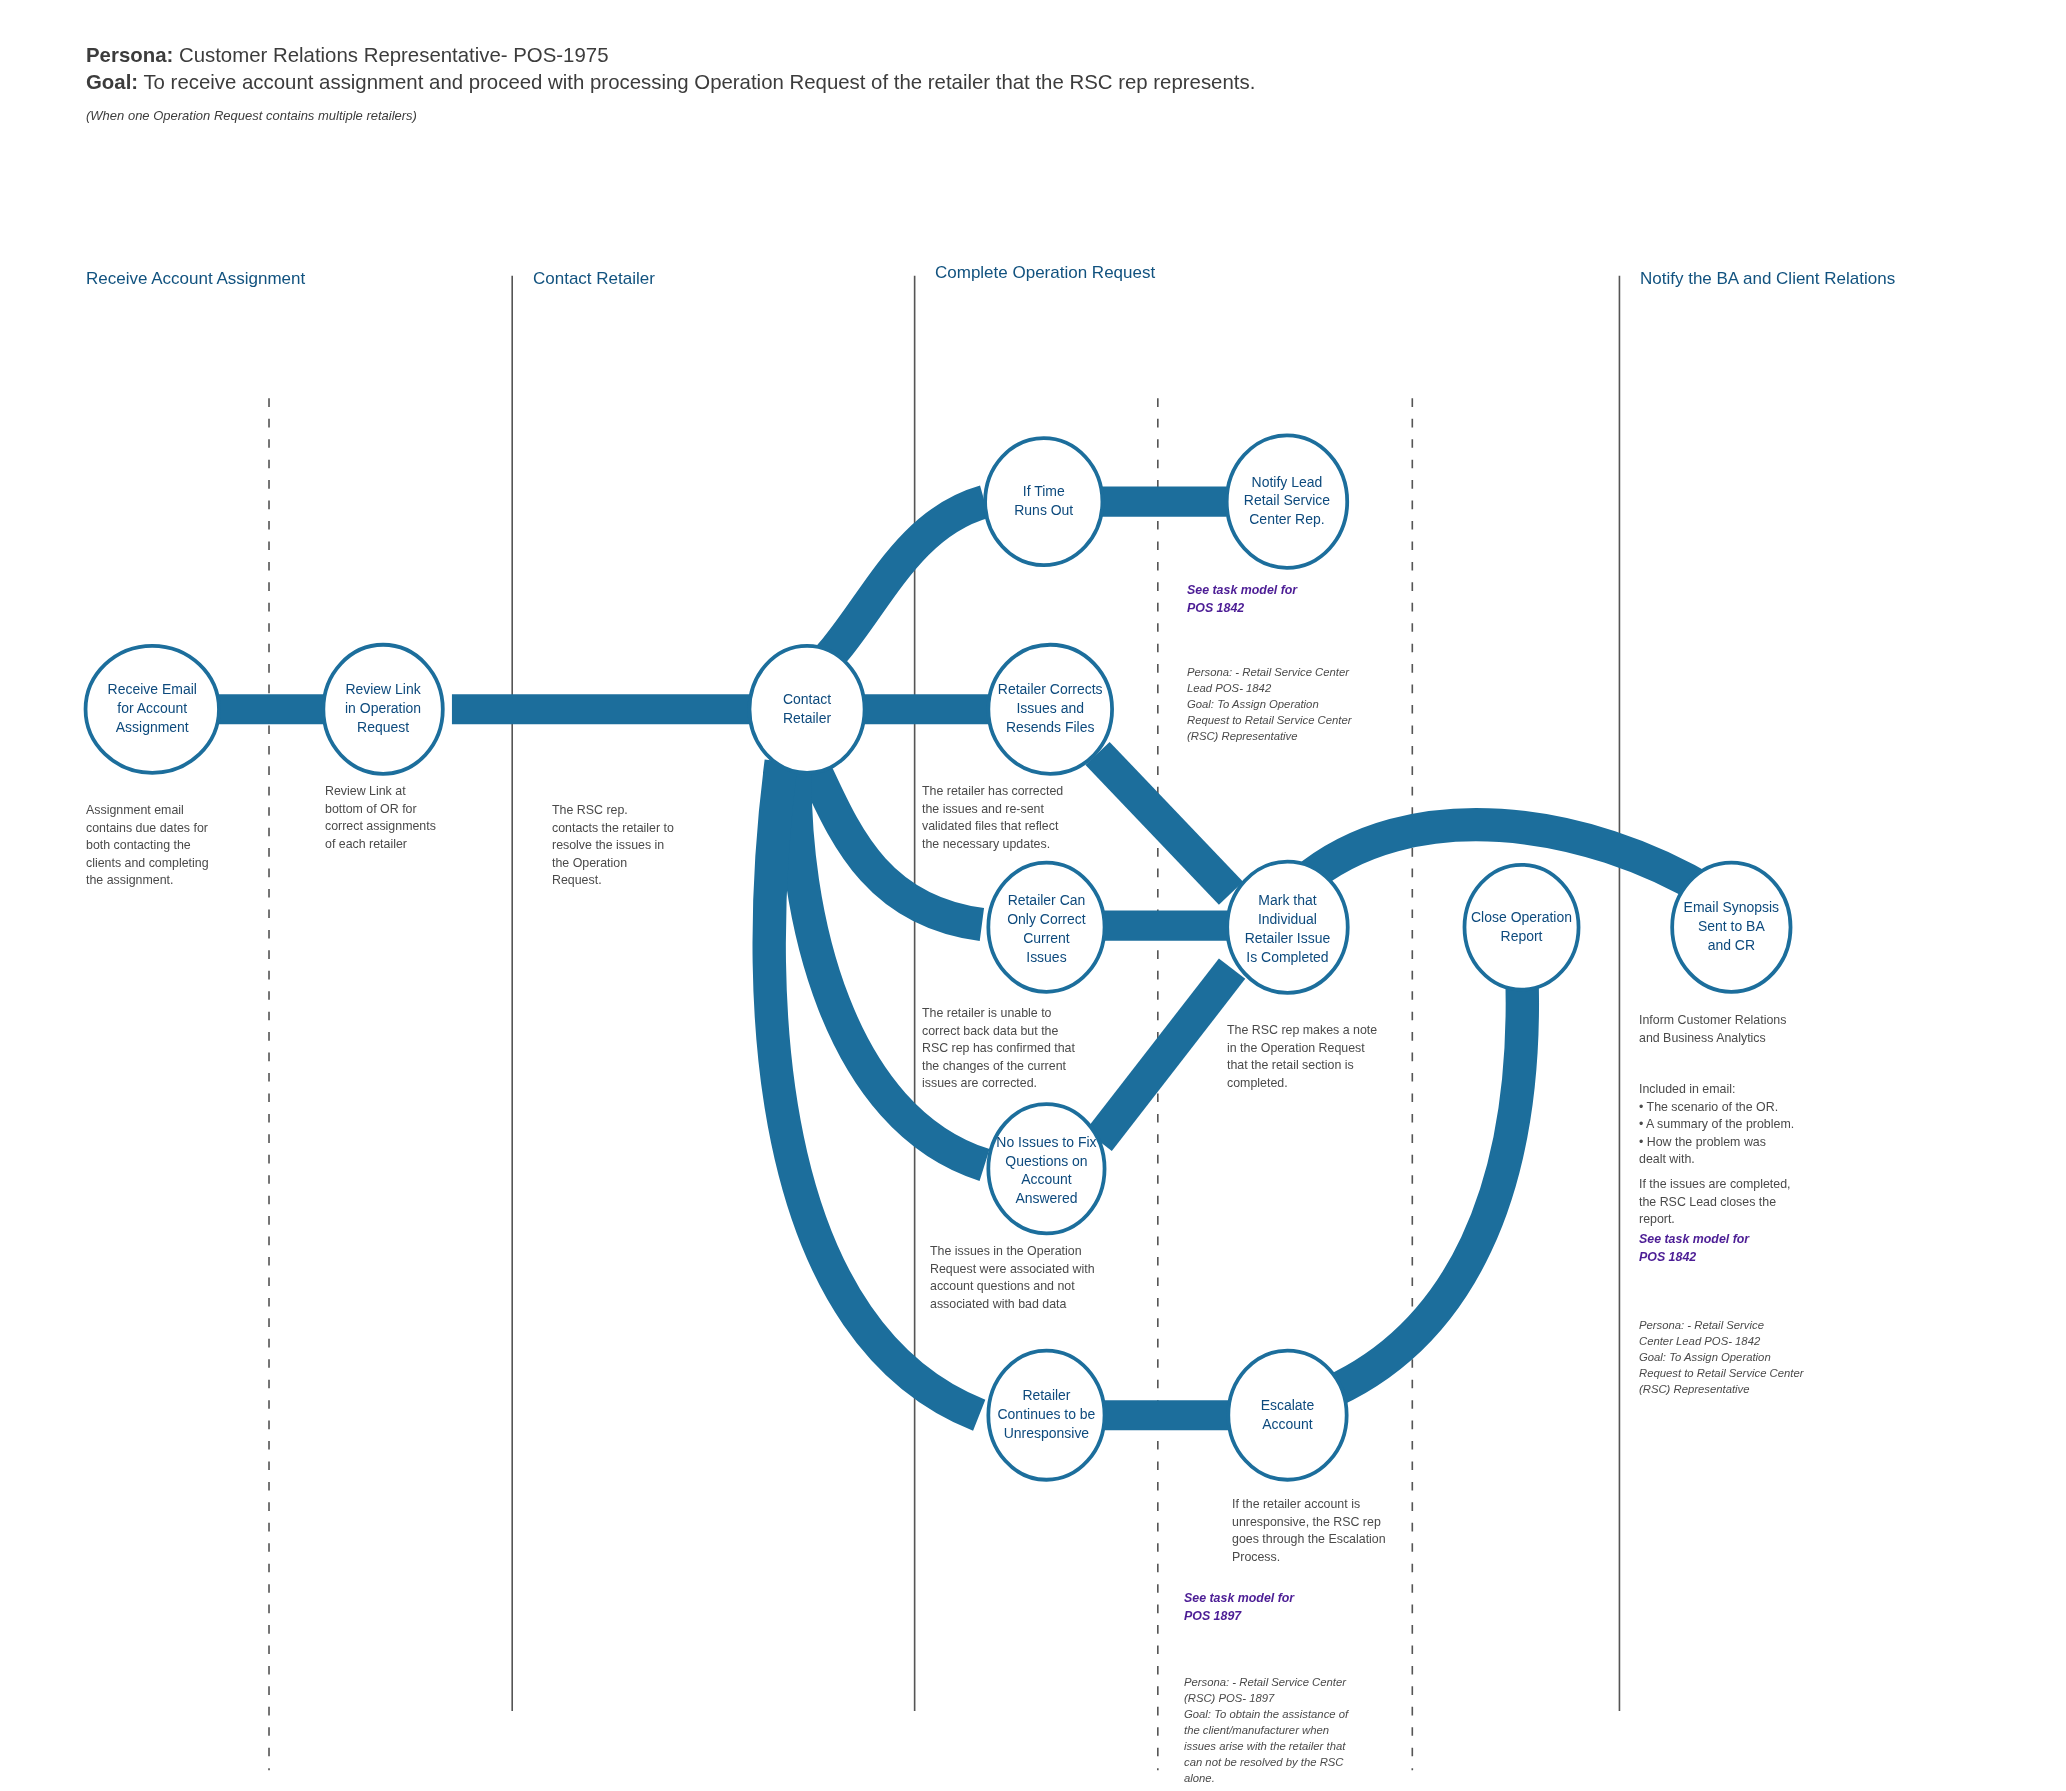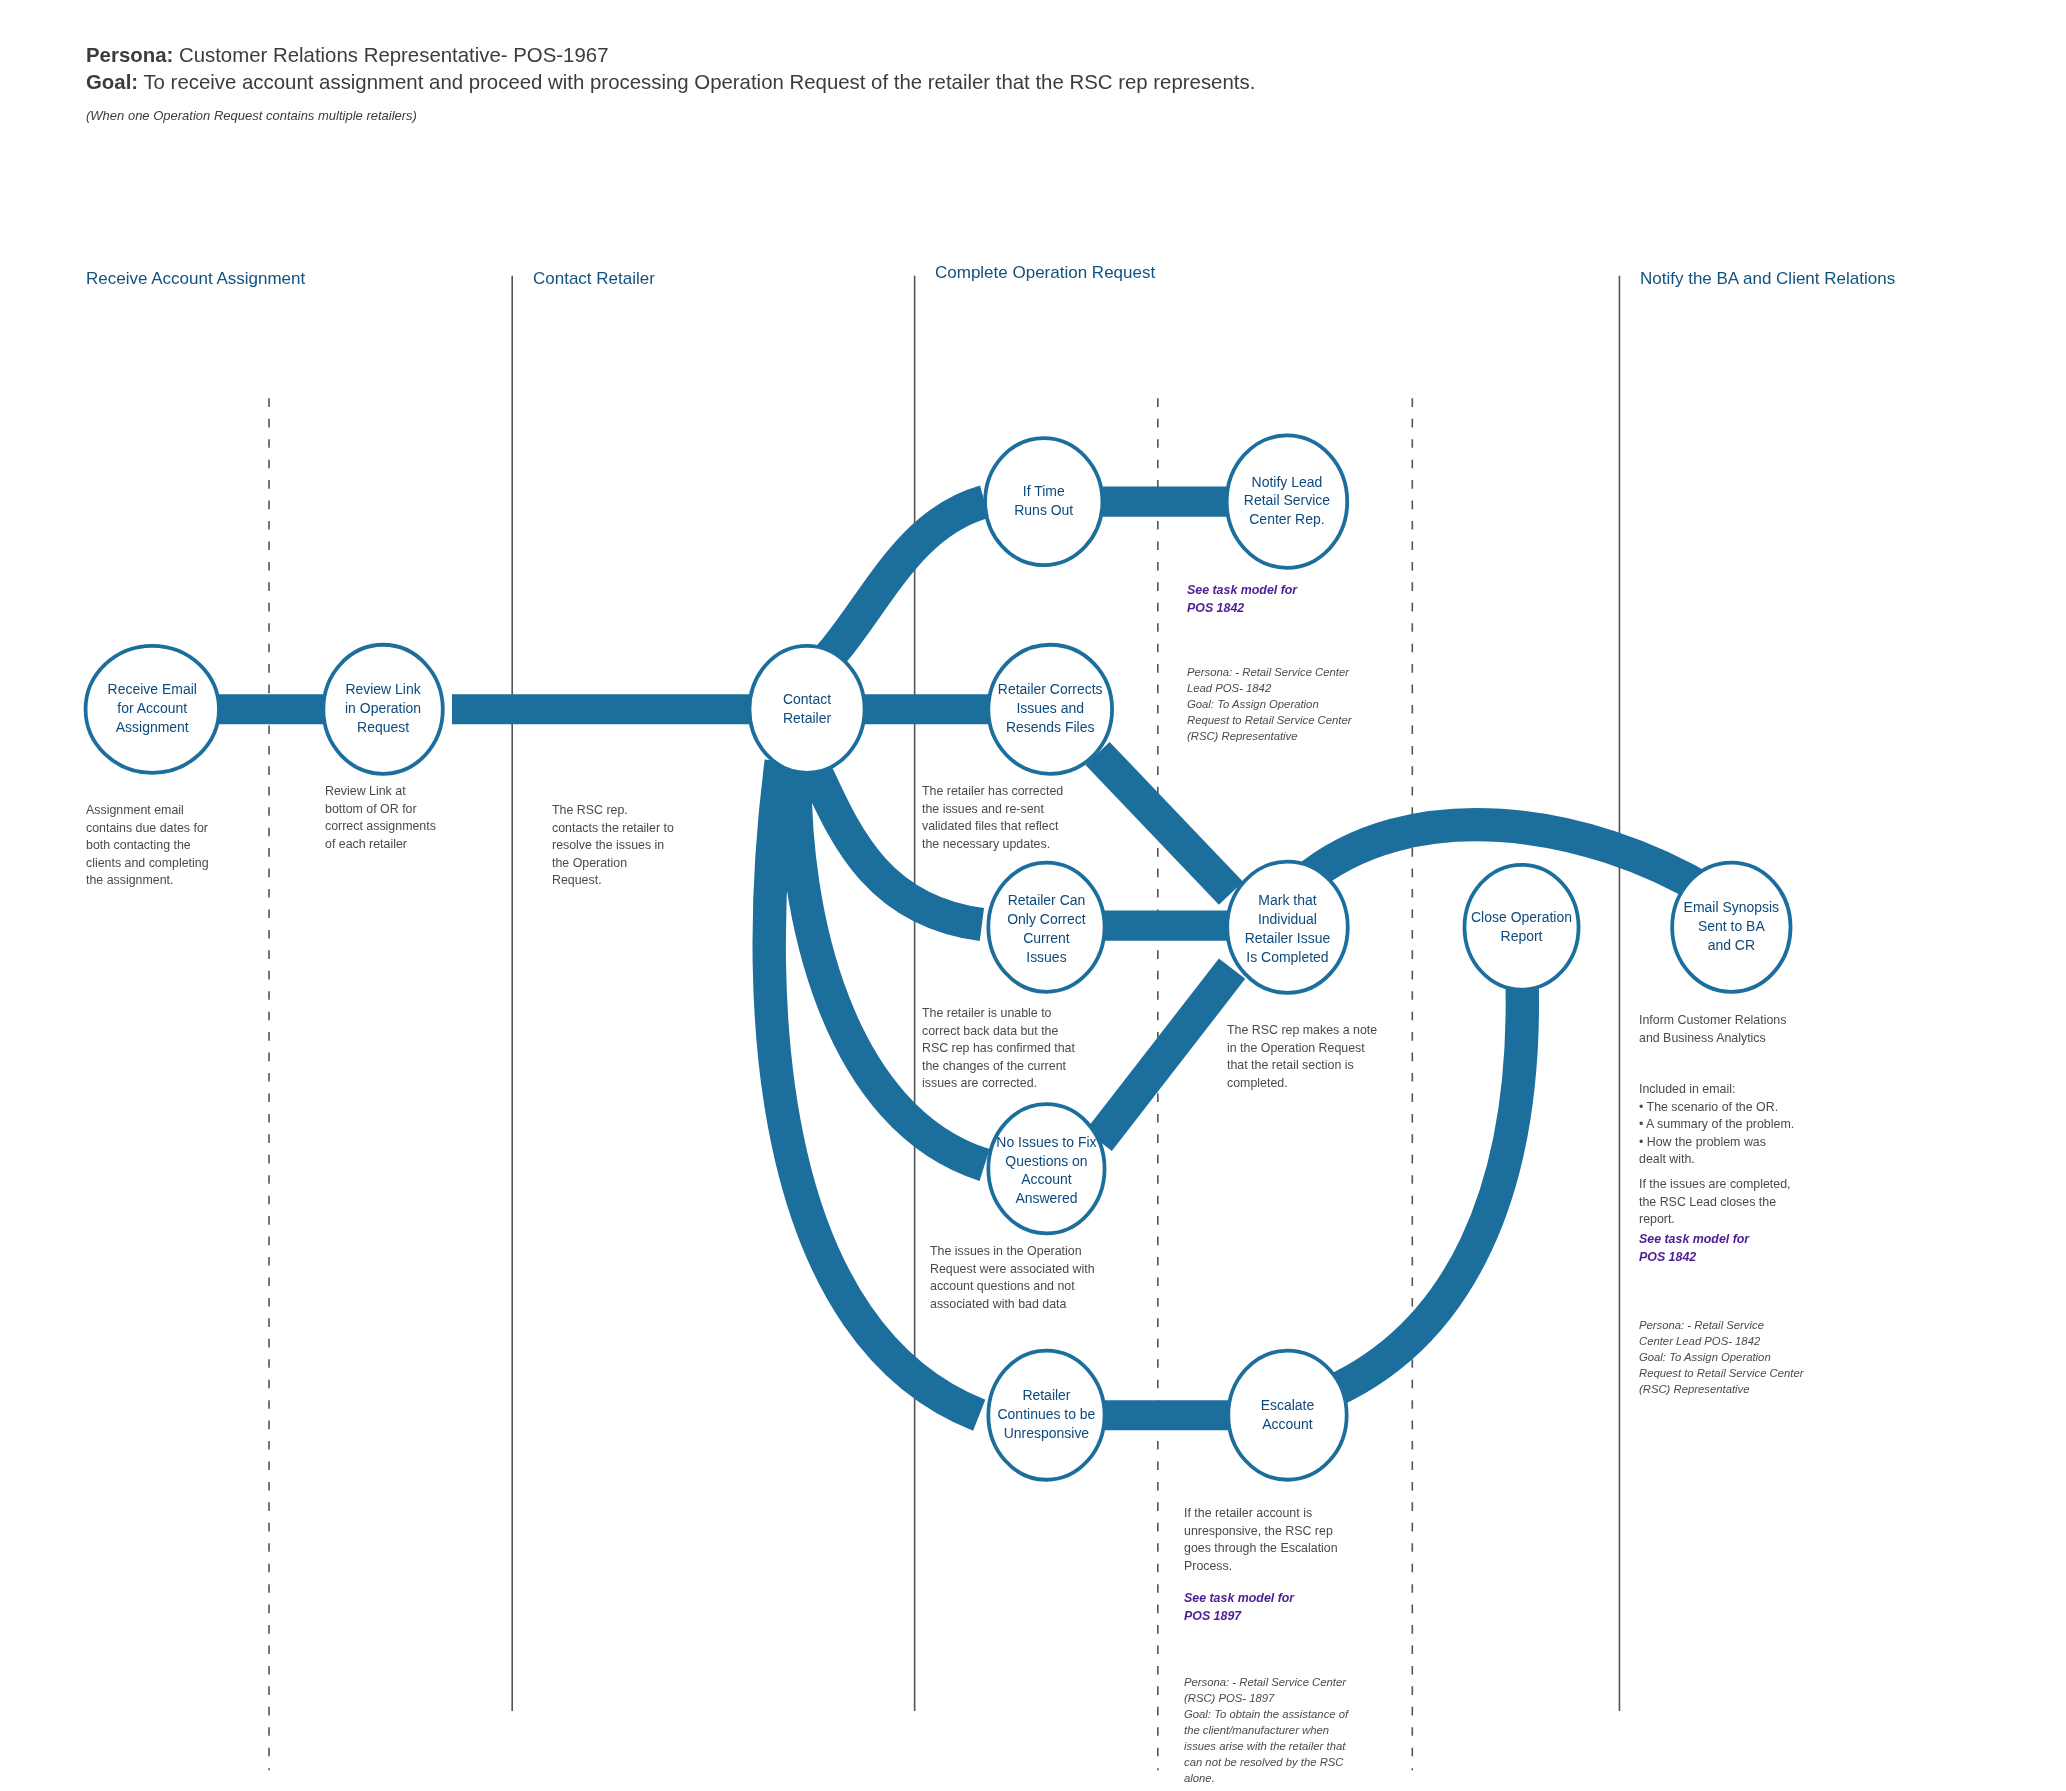--- a/index.html
+++ b/index.html
@@ -28,21 +28,21 @@
   .node-lbl{fill:#0d4a7d;font-family:"Liberation Sans",sans-serif;font-size:26px;text-anchor:middle;}
   .divider-solid{stroke:#555;stroke-width:3;}
   .divider-dash{stroke:#555;stroke-width:3;stroke-dasharray:16 22;}
 </style>
 </head>
 <body>
 
 <div id="root">
 
   <div class="hdr">
-    <div class="line"><b>Persona:</b><span> Customer Relations Representative- POS-1967</span></div>
+    <div class="line"><b>Persona:</b><span> Customer Relations Representative- POS-1975</span></div>
     <div class="line"><b>Goal:</b><span> To receive account assignment and proceed with processing Operation Request of the retailer that the RSC rep represents.</span></div>
     <div class="sub">(When one Operation Request contains multiple retailers)</div>
   </div>
 
   <div class="colhead" style="left:86px;top:269px;">Receive Account Assignment</div>
   <div class="colhead" style="left:533px;top:269px;">Contact Retailer</div>
   <div class="colhead" style="left:935px;top:263px;">Complete Operation Request</div>
   <div class="colhead" style="left:1640px;top:269px;">Notify the BA and Client Relations</div>
 
   <svg class="diagram" viewBox="0 0 3840 3330">
@@ -215,21 +215,21 @@
 issues are corrected.</div>
   <div class="note" style="left:1227px;top:1022px;width:215px;">The RSC rep makes a note
 in the Operation Request
 that the retail section is
 completed.</div>
   <div class="note" style="left:930px;top:1243px;width:226px;">The issues in the Operation
 Request were associated with
 account questions and  not
 associated with bad data</div>
 
-  <div class="note" style="left:1184px;top:1496px;width:215px;margin-top:9px;">If the retailer account is
+  <div class="note" style="left:1232px;top:1496px;width:215px;">If the retailer account is
 unresponsive, the RSC rep
 goes through the Escalation
 Process.</div>
   <div class="note boldital" style="left:1184px;top:1590px;width:215px;">See task model  for
 POS 1897</div>
   <div class="note ital" style="left:1184px;top:1638px;width:215px;font-size:11.3px;">Persona:  - Retail Service Center
 (RSC) POS- 1897
 Goal: To obtain the assistance of
 the client/manufacturer when
 issues arise with the retailer that

